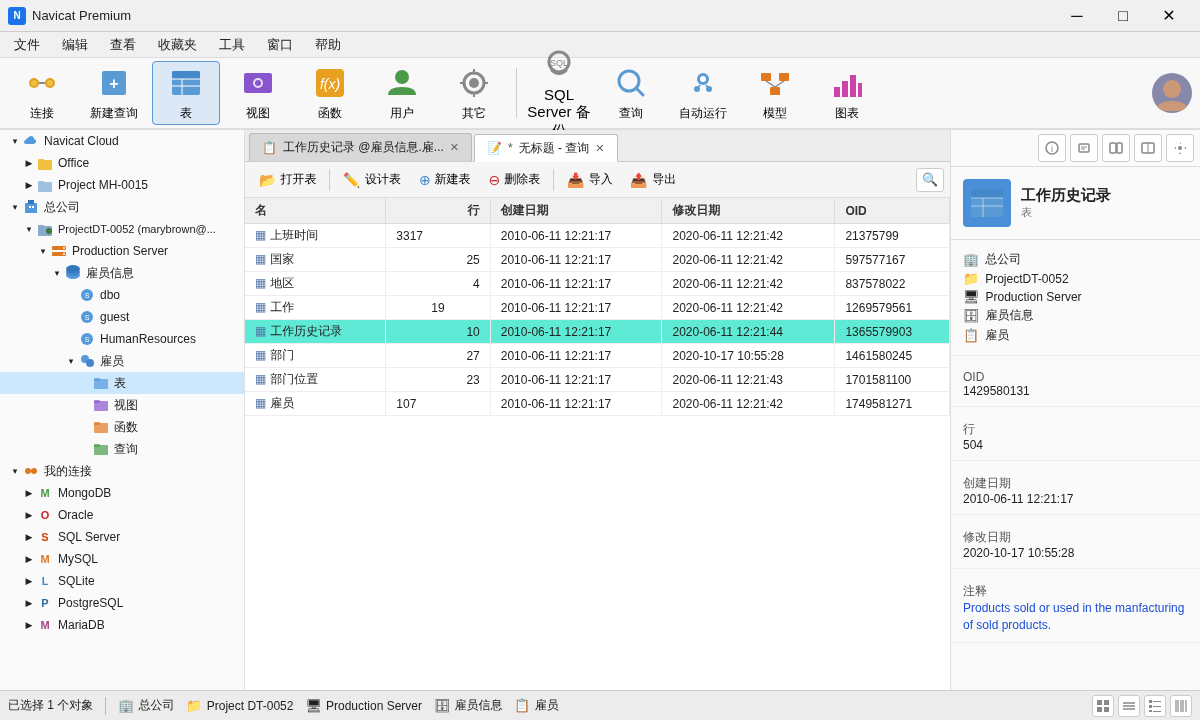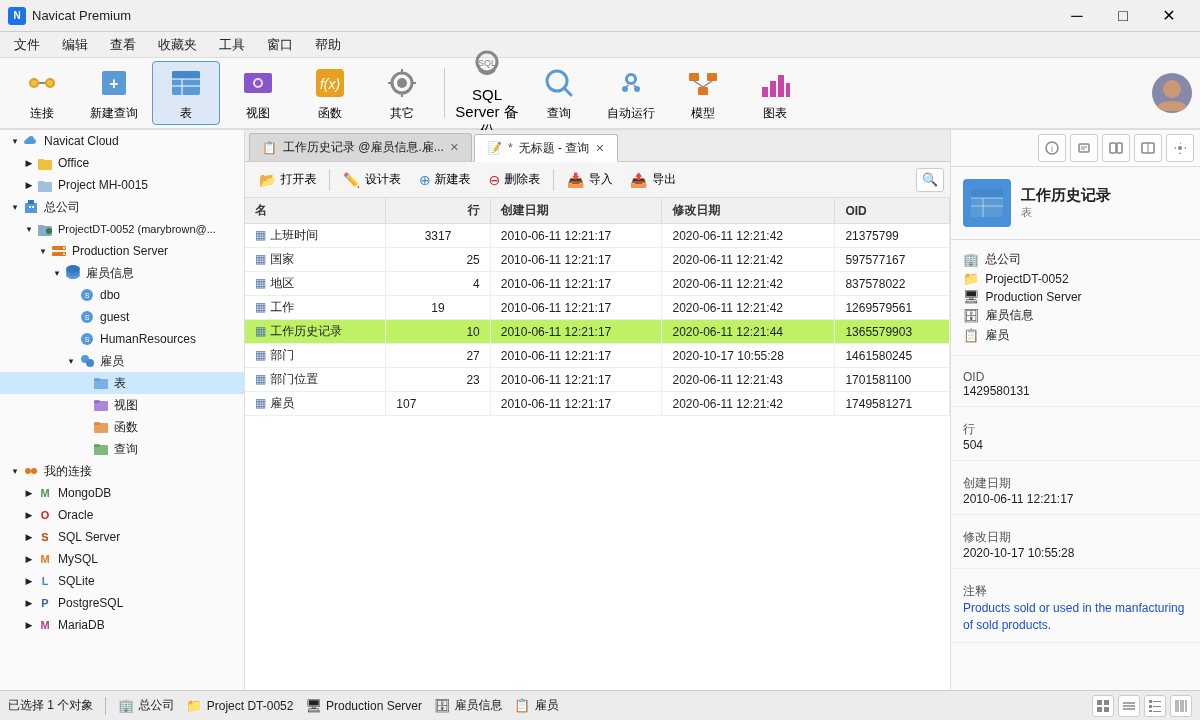--- a/index.html
+++ b/index.html
@@ -47,21 +47,21 @@
     .tbl-btn { display: flex; align-items: center; gap: 4px; padding: 3px 8px; cursor: pointer; border: none; background: transparent; border-radius: 3px; font-size: 12px; }
     .tbl-sep { width: 1px; height: 22px; background: #ccc; margin: 0 3px; }
     .search-box { margin-left: auto; width: 28px; height: 24px; display: flex; align-items: center; justify-content: center; cursor: pointer; border: 1px solid #ccc; border-radius: 3px; background: white; }
 
     
     #table-container { flex: 1; overflow: auto; background: white; }
     table { width: 100%; border-collapse: collapse; font-size: 12px; }
     table thead { background: #f0f0f0; position: sticky; top: 0; z-index: 1; }
     table th { padding: 4px 10px; text-align: left; border-bottom: 1px solid #ddd; border-right: 1px solid #ddd; font-weight: 600; color: #333; min-width: 80px; }
     table td { padding: 3px 10px; border-bottom: 1px solid #eee; border-right: 1px solid #eee; }
-    tr.selected-row td { background: #bef264; }
+    tr.selected-row td { background: #5eead4; }
 
     
     #right-panel { width: 250px; background: #fafafa; border-left: 1px solid #ddd; overflow-y: auto; flex-shrink: 0; padding: 0; }
     .rp-header { padding: 12px; display: flex; align-items: center; gap: 10px; border-bottom: 1px solid #ddd; }
     .rp-icon { width: 48px; height: 48px; background: #4a90d9; border-radius: 4px; display: flex; align-items: center; justify-content: center; }
     .rp-section { padding: 8px 12px; border-bottom: 1px solid #eee; }
     .rp-row { display: flex; align-items: center; gap: 6px; margin: 3px 0; font-size: 12px; }
     .rp-label { font-size: 12px; color: #555; font-weight: 500; margin-top: 6px; }
     .rp-value { font-size: 12px; color: #222; }
     .rp-icon-btn { width: 28px; height: 28px; display: flex; align-items: center; justify-content: center; cursor: pointer; border: 1px solid #ccc; border-radius: 3px; background: white; }
@@ -153,20 +153,29 @@
   <button class="tool-btn">
     <div class="tool-icon">
       <svg width="36" height="36" viewBox="0 0 36 36">
           <rect x="4" y="4" width="28" height="28" rx="4" fill="#e8a020"></rect>
           <text x="18" y="24" text-anchor="middle" fill="white" font-size="14" font-style="italic">f(x)</text>
         </svg>
     </div>
     <span>函数</span>
   </button>
 
+  <button class="tool-btn">
+    <div class="tool-icon">
+      <svg width="36" height="36" viewBox="0 0 36 36">
+          <circle cx="18" cy="12" r="7" fill="#4a9a4a"></circle>
+          <path d="M4 30 Q4 22 18 22 Q32 22 32 30" fill="#4a9a4a"></path>
+        </svg>
+    </div>
+    <span>用户</span>
+  </button>
 
   <button class="tool-btn">
     <div class="tool-icon">
       <svg width="36" height="36" viewBox="0 0 36 36">
           <circle cx="18" cy="18" r="10" fill="none" stroke="#888" stroke-width="3"></circle>
           <circle cx="18" cy="18" r="5" fill="#888"></circle>
           <line x1="18" y1="4" x2="18" y2="8" stroke="#888" stroke-width="2"></line>
           <line x1="18" y1="28" x2="18" y2="32" stroke="#888" stroke-width="2"></line>
           <line x1="4" y1="18" x2="8" y2="18" stroke="#888" stroke-width="2"></line>
           <line x1="28" y1="18" x2="32" y2="18" stroke="#888" stroke-width="2"></line>
@@ -551,21 +560,21 @@
             <th>名</th>
             <th style="text-align:right;">行</th>
             <th>创建日期</th>
             <th>修改日期</th>
             <th>OID</th>
           </tr>
         </thead>
         <tbody id="table-body">
         <tr>
               <td><span style="color:#5577aa;margin-right:4px;">▦</span>上班时间</td>
-              <td style="text-align: center;">3317</td>
+              <td style="text-align: left;">3317</td>
               <td>2010-06-11 12:21:17</td>
               <td>2020-06-11 12:21:42</td>
               <td>21375799</td>
             </tr>
             <tr>
               <td><span style="color:#5577aa;margin-right:4px;">▦</span>国家</td>
               <td style="text-align: right;">25</td>
               <td>2010-06-11 12:21:17</td>
               <td>2020-06-11 12:21:42</td>
               <td>597577167</td>

